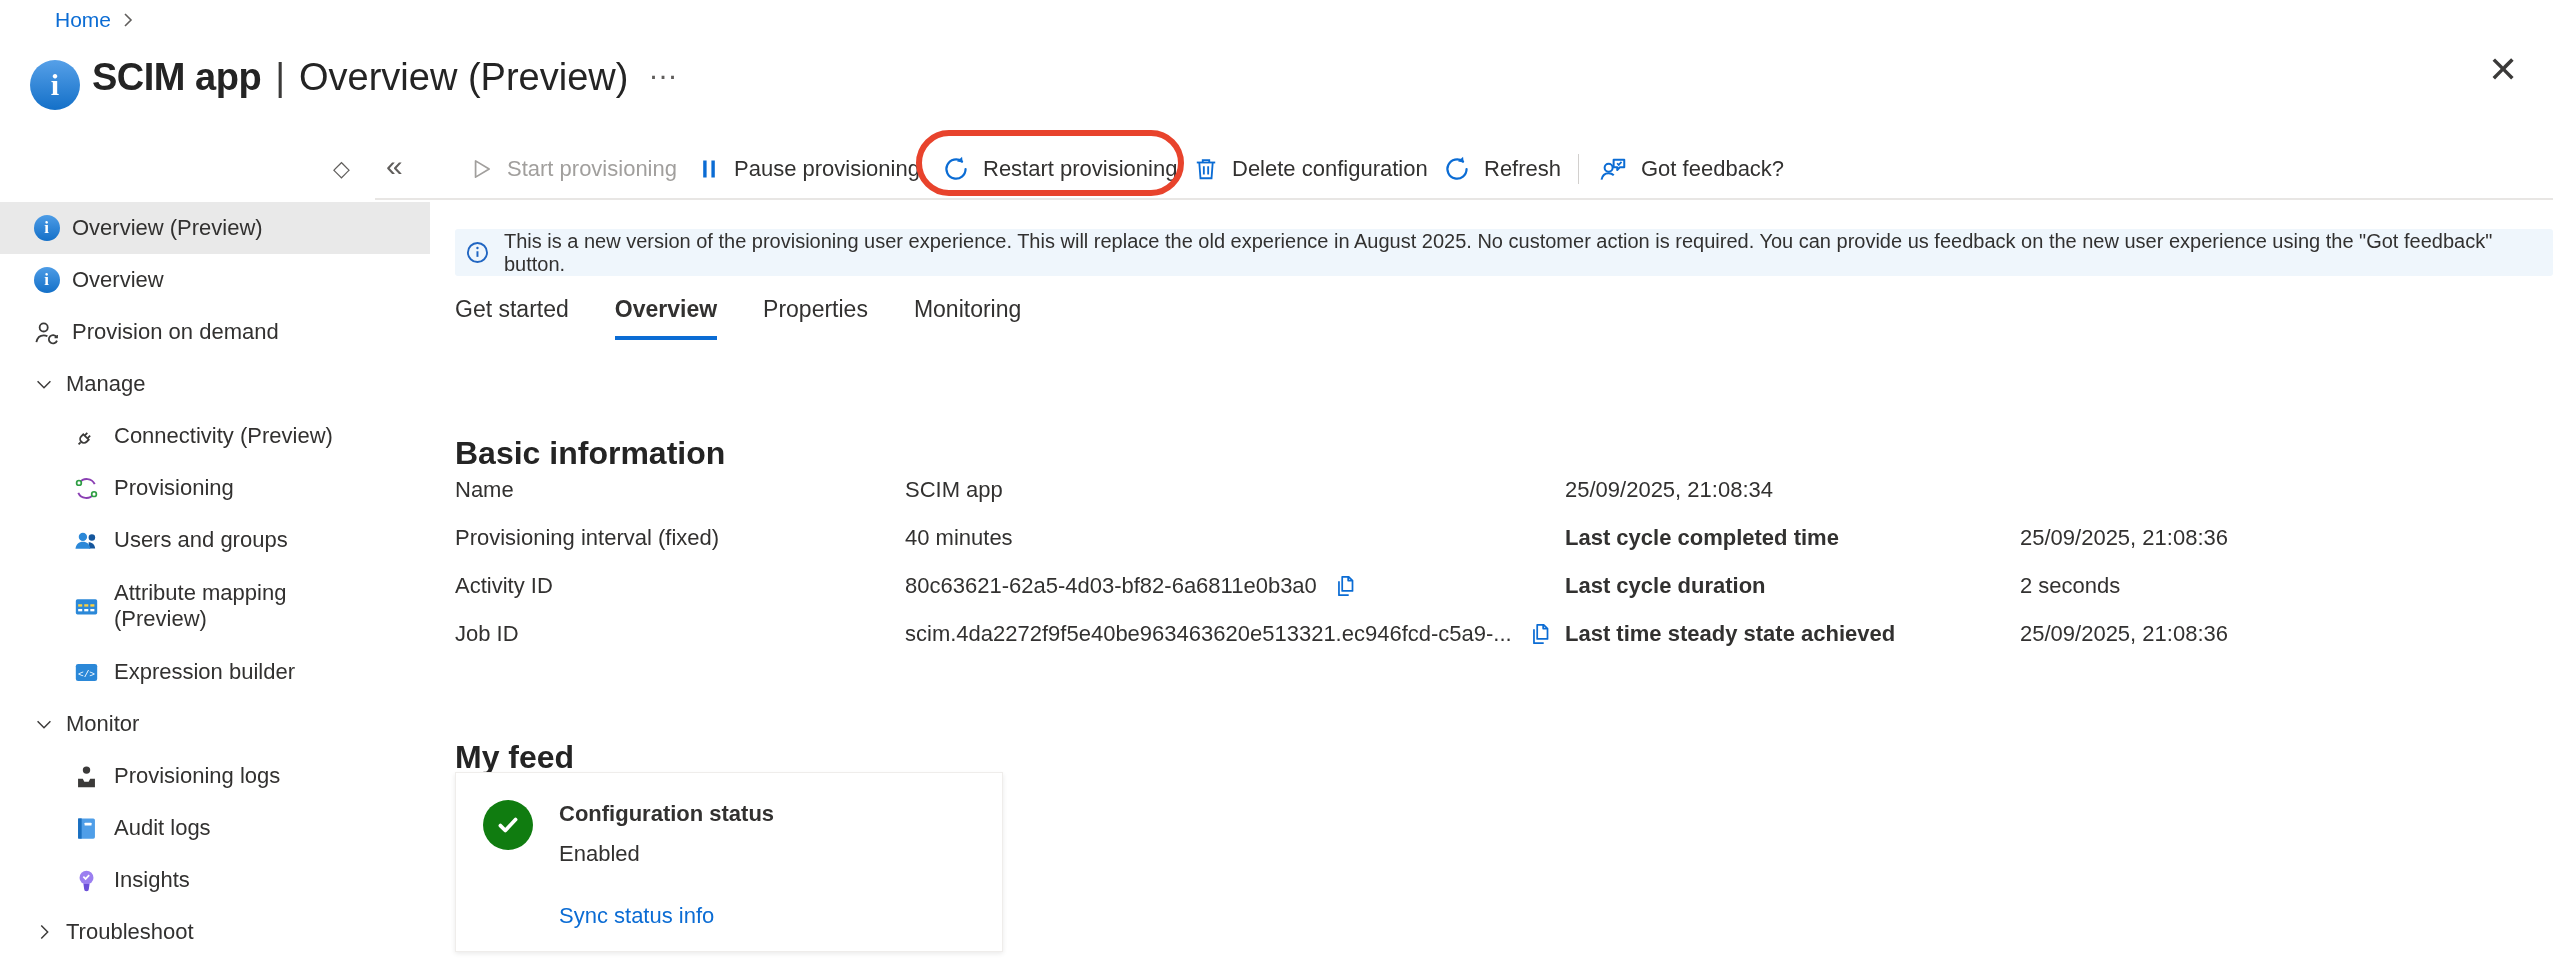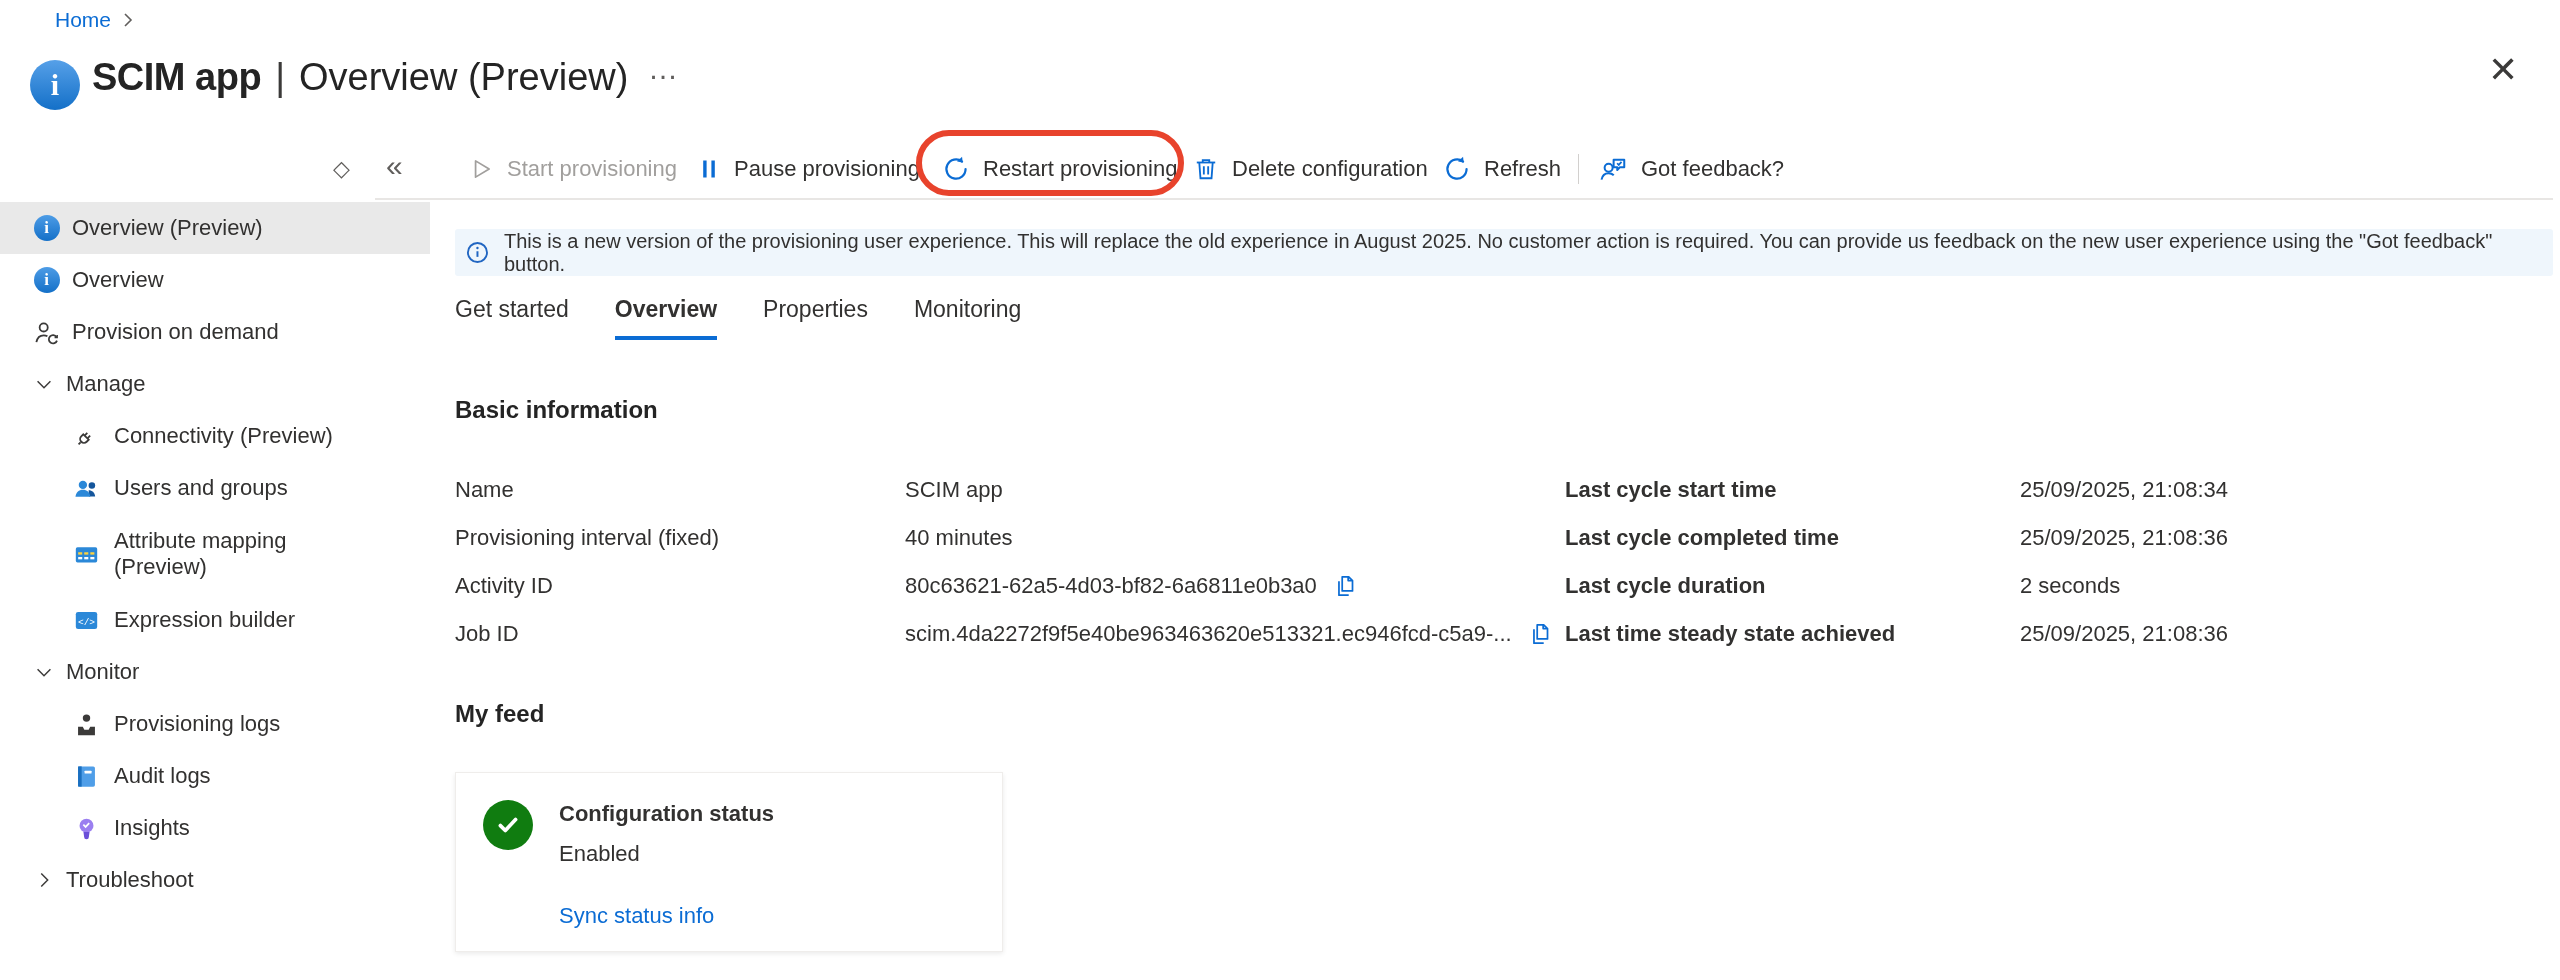--- a/index.html
+++ b/index.html
@@ -47,21 +47,21 @@
   .info-badge { width:26px; height:26px; border-radius:50%; background:linear-gradient(180deg,#4d9ce6,#1470c8); color:#fff;
     display:flex; align-items:center; justify-content:center; font-family:"Liberation Serif", serif; font-weight:bold; font-size:17px; }
 
   
   .banner { position:absolute; left:455px; top:229px; width:2098px; height:47px; background:#eff6fc; border-radius:3px;
     display:flex; align-items:center; padding-left:10px; gap:14px; font-size:20px; color:#323130; }
   .tabs { position:absolute; left:455px; top:296px; display:flex; gap:46px; font-size:23px; }
   .tab { padding-bottom:13px; cursor:pointer; color:#323130; border-bottom:4px solid transparent; }
   .tab.active { font-weight:700; border-bottom-color:#0b6cd4; }
 
-  .section-h { position:absolute; font-size:24px; font-weight:700; color:#242424; }
+  .section-h { position:absolute; font-size:32px; font-weight:700; color:#242424;margin-top:39px; }
   .h-basic { left:455px; top:396px; }
   .h-feed  { left:455px; top:700px; }
 
   .info-col { position:absolute; top:466px; }
   .col-left  { left:455px;  width:1095px; }
   .col-right { left:1565px; width:988px; }
   .irow { height:48px; display:flex; align-items:center; font-size:22px; }
   .irow .k { flex:0 0 450px; color:#323130; }
   .col-right .irow .k { flex:0 0 455px; font-weight:700; }
   .irow .v { display:flex; align-items:center; gap:16px; white-space:nowrap; }
@@ -193,20 +193,31 @@
               <path d="M12 22v-2.6"></path>
               <path d="M8.6 12.6h6.8v2.6a3.4 3.4 0 0 1-6.8 0z"></path>
               <path d="M10.2 12.6V9.2M13.8 12.6V9.2"></path>
             </g>
           </svg>
       </span>
       <span class="lbl">Connectivity (Preview)</span>
     </div>
     <div class="nav-item sub">
       <span class="ic">
+        <svg width="27" height="27" viewBox="0 0 24 24" fill="none">
+            <path d="M19.3 8.2a7.8 7.8 0 0 0-13.4-1.4" stroke="#8a3fb3" stroke-width="1.7"></path>
+            <path d="M4.7 15.8a7.8 7.8 0 0 0 13.4 1.4" stroke="#8a3fb3" stroke-width="1.7"></path>
+            <circle cx="5.3" cy="7" r="2.1" fill="#fff" stroke="#2f9e44" stroke-width="1.5"></circle>
+            <circle cx="18.7" cy="17" r="2.1" fill="#fff" stroke="#2f9e44" stroke-width="1.5"></circle>
+          </svg>
+      </span>
+      <span class="lbl">Provisioning</span>
+    </div>
+    <div class="nav-item sub">
+      <span class="ic">
         <svg width="27" height="27" viewBox="0 0 24 24">
             <circle cx="16.8" cy="9.3" r="2.9" fill="#15569c"></circle>
             <path d="M13.9 13.5c3.2 0 5.3 2 5.8 5.5h-5.5z" fill="#15569c"></path>
             <circle cx="8.8" cy="8.8" r="3.7" fill="#2b88d8"></circle>
             <path d="M2.2 19.3c.5-3.9 3.1-6.1 6.6-6.1s6.1 2.2 6.6 6.1z" fill="#2b88d8"></path>
           </svg>
       </span>
       <span class="lbl">Users and groups</span>
     </div>
     <div class="nav-item sub tall">
@@ -333,21 +344,20 @@
               <path d="M14 3.5V7h3.5" stroke-linejoin="round"></path>
               <path d="M5.5 7.5v13h9" stroke-linejoin="round"></path>
             </svg>
         </button>
       </span>
     </div>
   </div>
 
   <div class="info-col col-right">
     <div class="irow">
-      <span class="k">Last cycle start time</span>
       <span class="v">
           <span>25/09/2025, 21:08:34</span>
         </span>
     </div>
     <div class="irow">
       <span class="k">Last cycle completed time</span>
       <span class="v">
           <span>25/09/2025, 21:08:36</span>
         </span>
     </div>

